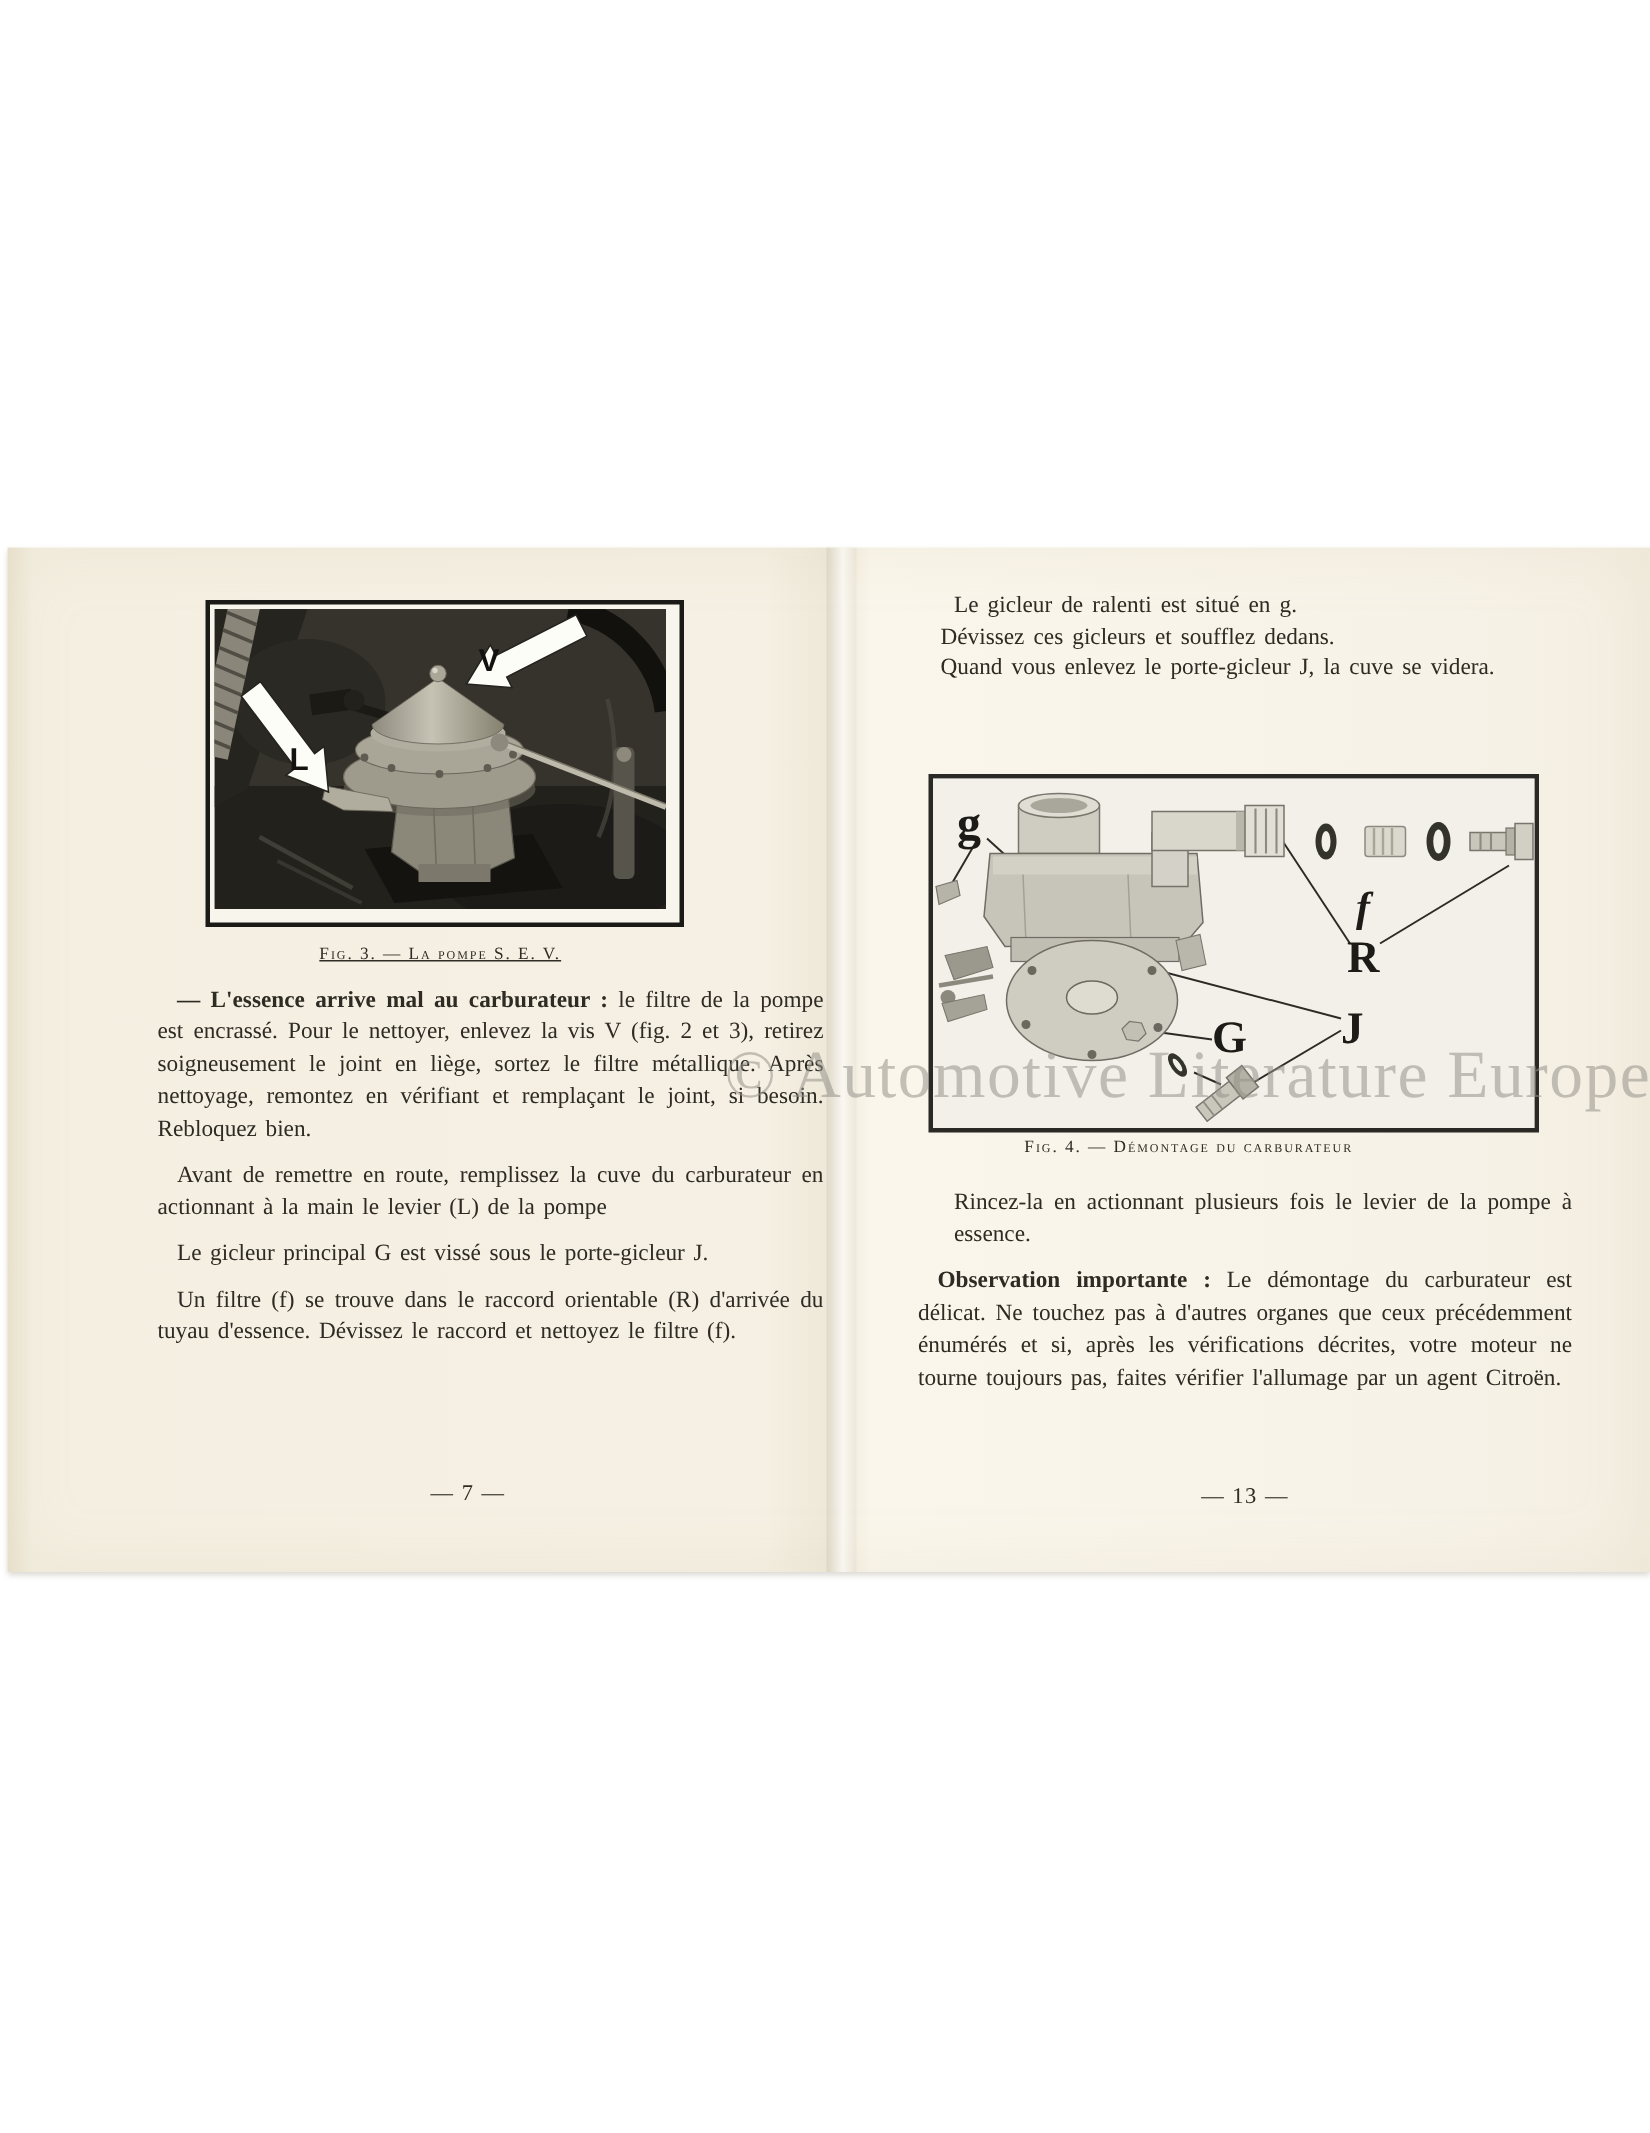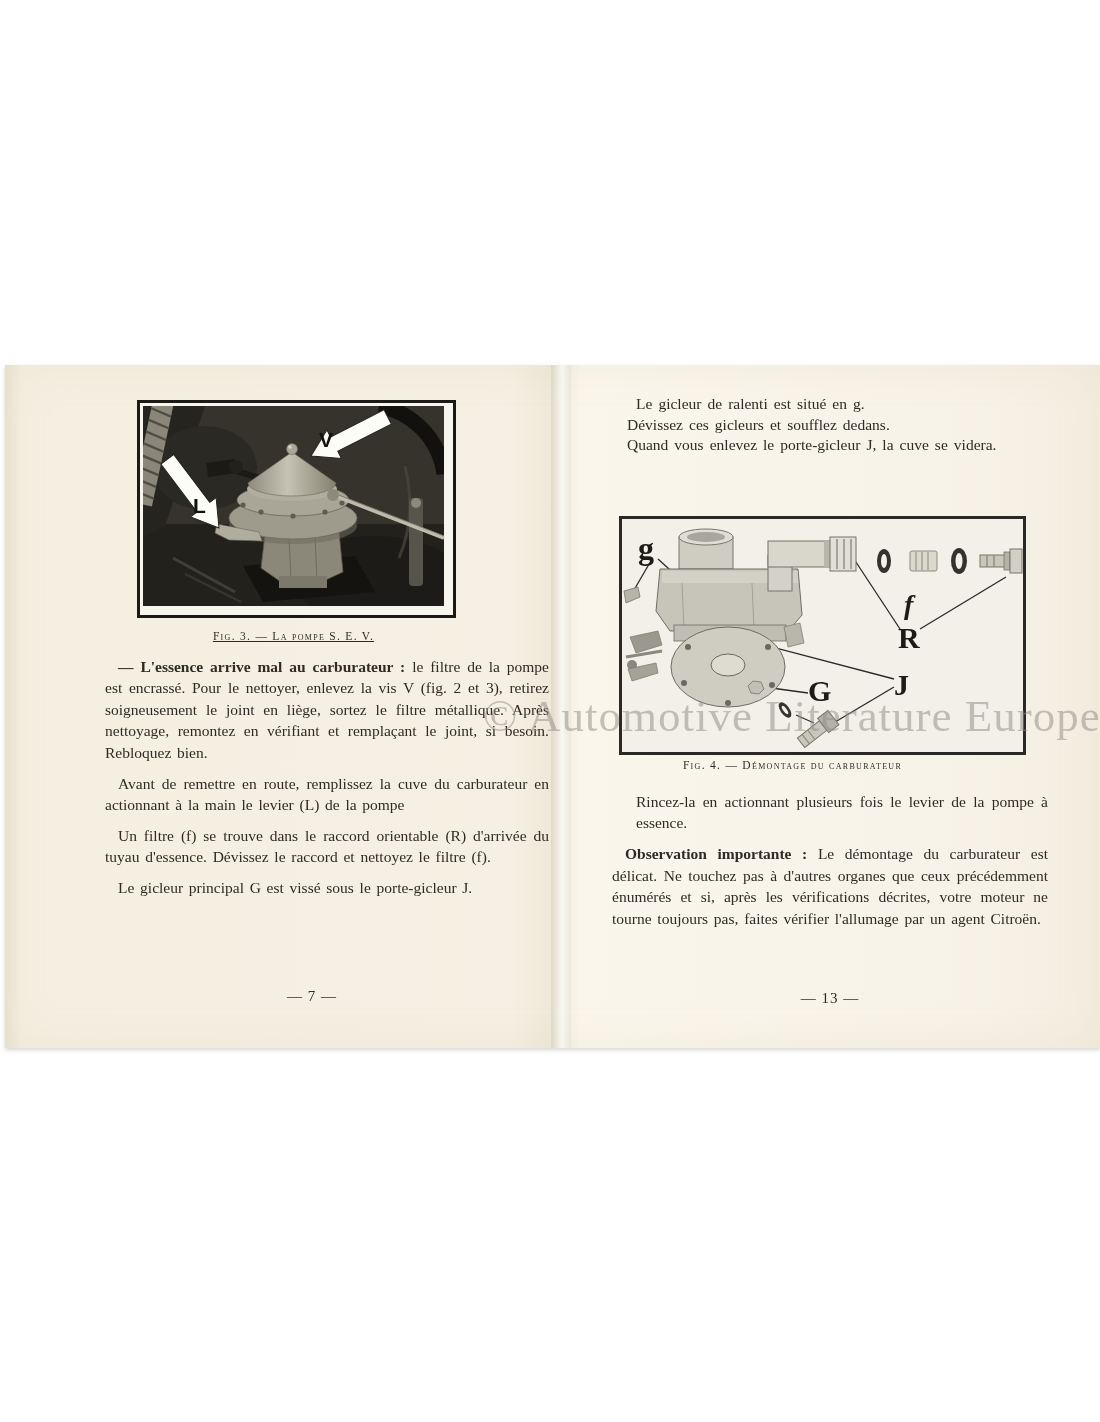--- a/index.html
+++ b/index.html
@@ -143,22 +143,22 @@
         <text x="176" y="41" font-size="21" class="svg-label-photo">V</text>
         <text x="50" y="107" font-size="21" class="svg-label-photo">L</text>
       </svg>
     </div>
 
     <div class="fig-caption cap3">Fig. 3. — La pompe S. E. V.</div>
 
     <div class="left-text bodytext">
         <p><b>— L'essence arrive mal au carburateur : </b><span>le filtre de la pompe est encrassé. Pour le nettoyer, enlevez la vis V (fig. 2 et 3), retirez soigneusement le joint en liège, sortez le filtre métallique. Après nettoyage, remontez en vérifiant et remplaçant le joint, si besoin. Rebloquez bien.</span></p>
         <p><span>Avant de remettre en route, remplissez la cuve du carburateur en actionnant à la main le levier (L) de la pompe</span></p>
+        <p><span>Le gicleur principal G est vissé sous le porte-gicleur J.</span></p>
         <p><span>Un filtre (f) se trouve dans le raccord orientable (R) d'arrivée du tuyau d'essence. Dévissez le raccord et nettoyez le filtre (f).</span></p>
-        <p><span>Le gicleur principal G est vissé sous le porte-gicleur J.</span></p>
       </div>
 
     <div class="pagenum pn-left">— 7 —</div>
 
     <div class="right-intro">
         <div class="line">Le gicleur de ralenti est situé en g.</div>
         <div class="line">Dévissez ces gicleurs et soufflez dedans.</div>
         <div class="line">Quand vous enlevez le porte-gicleur J, la cuve se videra.</div>
       </div>
 

